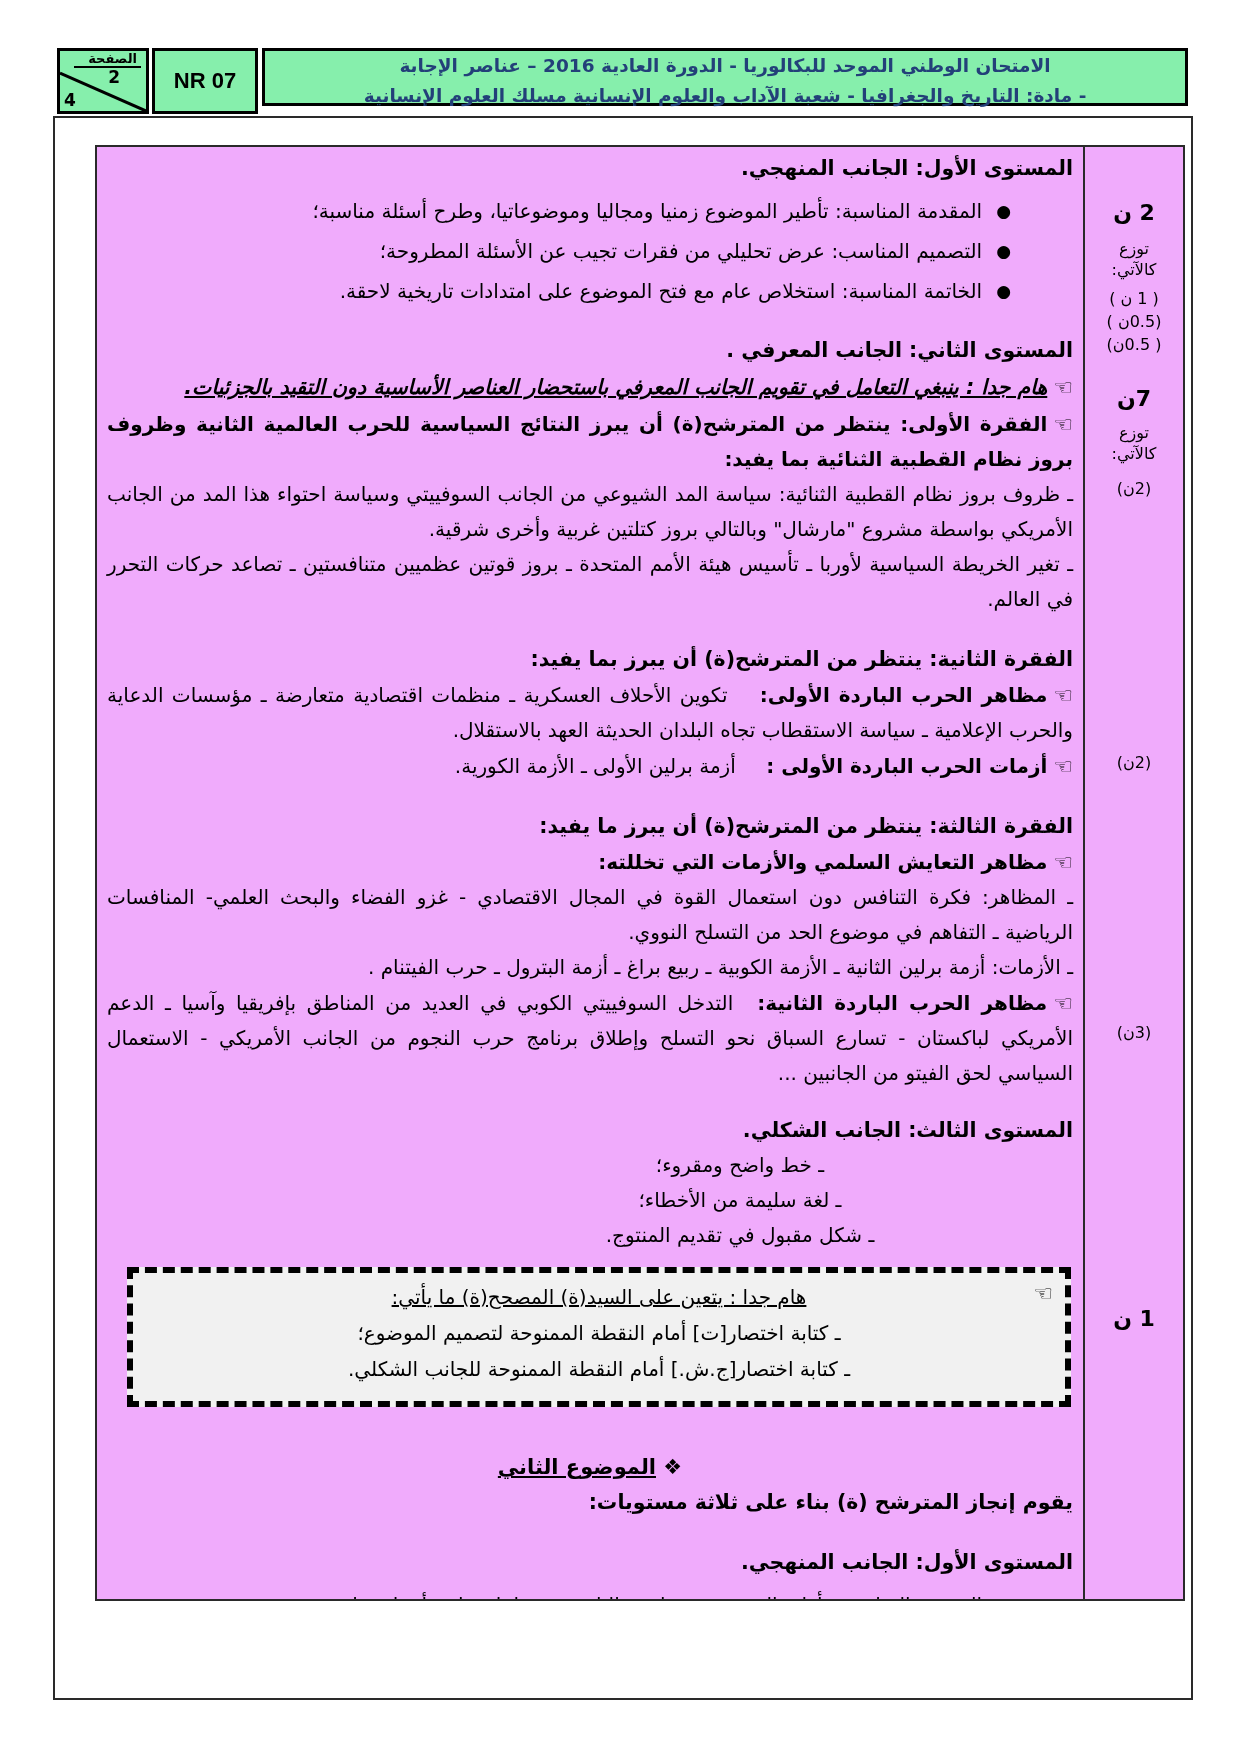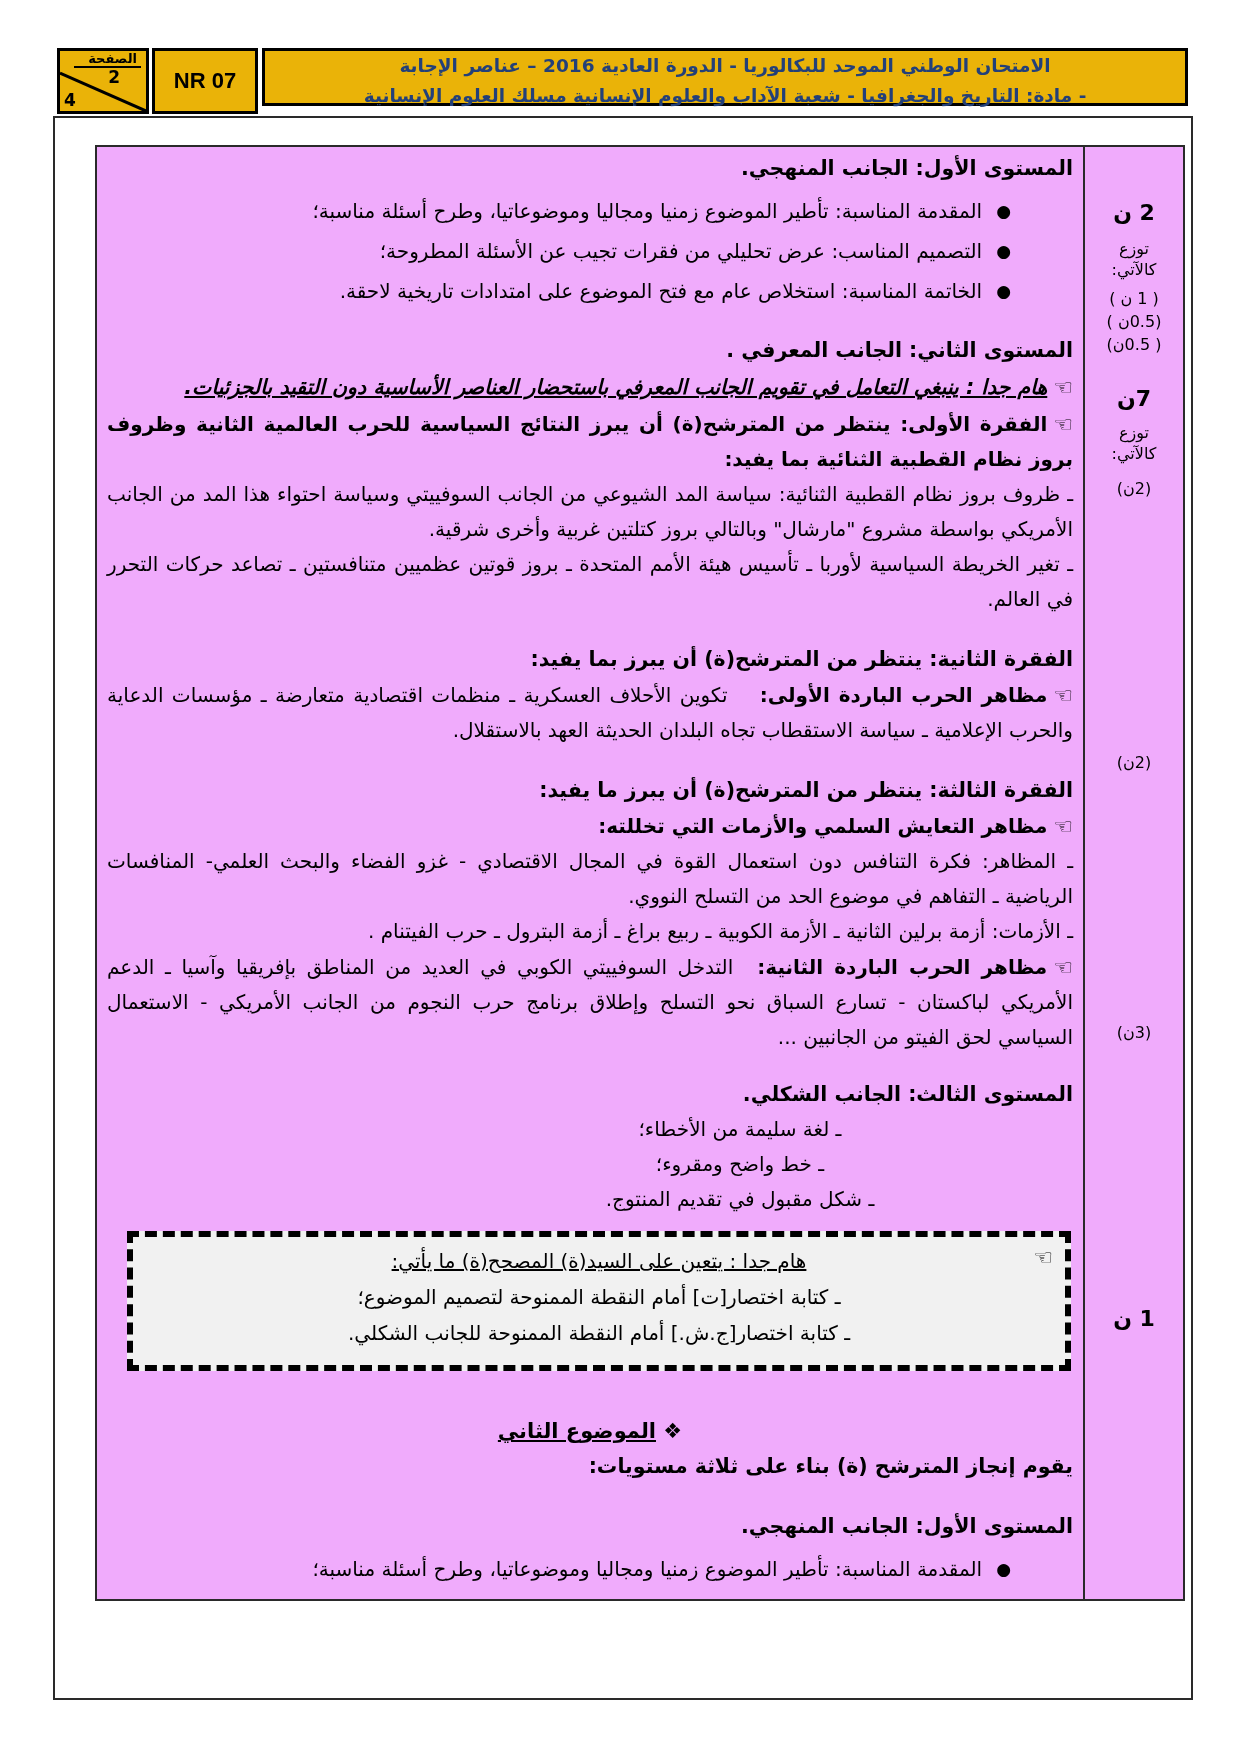--- a/index.html
+++ b/index.html
@@ -1,21 +1,21 @@
 <!DOCTYPE html>
 <html lang="ar" dir="rtl"><head>
 <meta charset="utf-8">
 <style>
   html,body{margin:0;padding:0;}
   body{
     width:1240px;height:1754px;position:relative;background:#ffffff;
     font-family:"DejaVu Sans",sans-serif;direction:rtl;color:#000;
   }
   
-  .hdr-box{position:absolute;border:3px solid #000;background:#eab308;box-sizing:border-box;}
+  .hdr-box{position:absolute;border:3px solid #000;background:#86efac;box-sizing:border-box;}
   .pagebox{left:57px;top:48px;width:92px;height:66px;}
   .pagebox .lbl{position:absolute;top:0px;right:5px;font-size:13px;font-weight:bold;border-bottom:2px solid #000;padding:0 4px 0 14px;}
   .pagebox .cur{position:absolute;top:16px;right:26px;font-size:17px;font-weight:bold;}
   .pagebox .tot{position:absolute;bottom:1px;left:4px;font-size:17px;font-weight:bold;}
   .pagebox svg{position:absolute;left:0;top:0;}
   .nrbox{left:152px;top:48px;width:106px;height:66px;display:flex;align-items:center;justify-content:center;
          font-family:"Liberation Sans",sans-serif;font-size:22px;font-weight:bold;direction:ltr;}
   .titlebox{left:262px;top:48px;width:926px;height:58px;display:flex;flex-direction:column;align-items:center;justify-content:space-between;}
   .titlebox div{font-size:18.5px;font-weight:bold;line-height:30px;text-align:center;width:100%;}
   
@@ -83,34 +83,35 @@
 
     <div class="line"><span class="hand">☜</span><span class="lead">الفقرة الأولى: ينتظر من المترشح(ة) أن يبرز النتائج السياسية للحرب العالمية الثانية وظروف بروز نظام القطبية الثنائية بما يفيد:</span></div>
 
     <div class="line">ـ ظروف بروز نظام القطبية الثنائية: سياسة المد الشيوعي من الجانب السوفييتي وسياسة احتواء هذا المد من الجانب الأمريكي بواسطة مشروع "مارشال" وبالتالي بروز كتلتين غربية وأخرى شرقية.</div>
     <div class="line">ـ تغير الخريطة السياسية لأوربا ـ تأسيس هيئة الأمم المتحدة ـ بروز قوتين عظميين متنافستين ـ تصاعد حركات التحرر في العالم.</div>
 
     <div class="hline mt25">الفقرة الثانية: ينتظر من المترشح(ة) أن يبرز بما يفيد:</div>
 
     <div class="line"><span class="hand">☜</span><span class="lead">مظاهر الحرب الباردة الأولى:</span><span> تكوين الأحلاف العسكرية ـ منظمات اقتصادية متعارضة ـ مؤسسات الدعاية والحرب الإعلامية ـ سياسة الاستقطاب تجاه البلدان الحديثة العهد بالاستقلال.</span></div>
 
+    <div class="line"><span class="hand">☜</span><span class="lead">أزمات الحرب الباردة الأولى :</span><span> أزمة برلين الأولى ـ الأزمة الكورية.</span></div>
 
     <div class="hline mt25">الفقرة الثالثة: ينتظر من المترشح(ة) أن يبرز ما يفيد:</div>
 
     <div class="line"><span class="hand">☜</span><span class="lead">مظاهر التعايش السلمي والأزمات التي تخللته:</span></div>
 
     <div class="line">ـ المظاهر: فكرة التنافس دون استعمال القوة في المجال الاقتصادي - غزو الفضاء والبحث العلمي- المنافسات الرياضية ـ التفاهم في موضوع الحد من التسلح النووي.</div>
     <div class="line">ـ الأزمات: أزمة برلين الثانية ـ الأزمة الكوبية ـ ربيع براغ ـ أزمة البترول ـ حرب الفيتنام .</div>
 
     <div class="line"><span class="hand">☜</span><span class="lead">مظاهر الحرب الباردة الثانية:</span><span>التدخل السوفييتي الكوبي في العديد من المناطق بإفريقيا وآسيا ـ الدعم الأمريكي لباكستان - تسارع السباق نحو التسلح وإطلاق برنامج حرب النجوم من الجانب الأمريكي - الاستعمال السياسي لحق الفيتو من الجانبين ...</span></div>
 
     <div class="hline mt22">المستوى الثالث: الجانب الشكلي.</div>
 
+    <div class="line center-ind">ـ خط واضح ومقروء؛</div>
     <div class="line center-ind">ـ لغة سليمة من الأخطاء؛</div>
-    <div class="line center-ind">ـ خط واضح ومقروء؛</div>
     <div class="line center-ind">ـ شكل مقبول في تقديم المنتوج.</div>
 
     <div class="dashed-box">
       <span class="hand-abs">☜</span>
       <div class="bx-title"><span class="ut">هام جدا : يتعين على السيد(ة) المصحح(ة) ما يأتي:</span></div>
       <div class="bx-line">ـ كتابة اختصار[ت] أمام النقطة الممنوحة لتصميم الموضوع؛</div>
       <div class="bx-line">ـ كتابة اختصار[ج.ش.] أمام النقطة الممنوحة للجانب الشكلي.</div>
     </div>
 
     <div class="subject2"><span>❖</span> <span class="ut">الموضوع الثاني</span></div>

